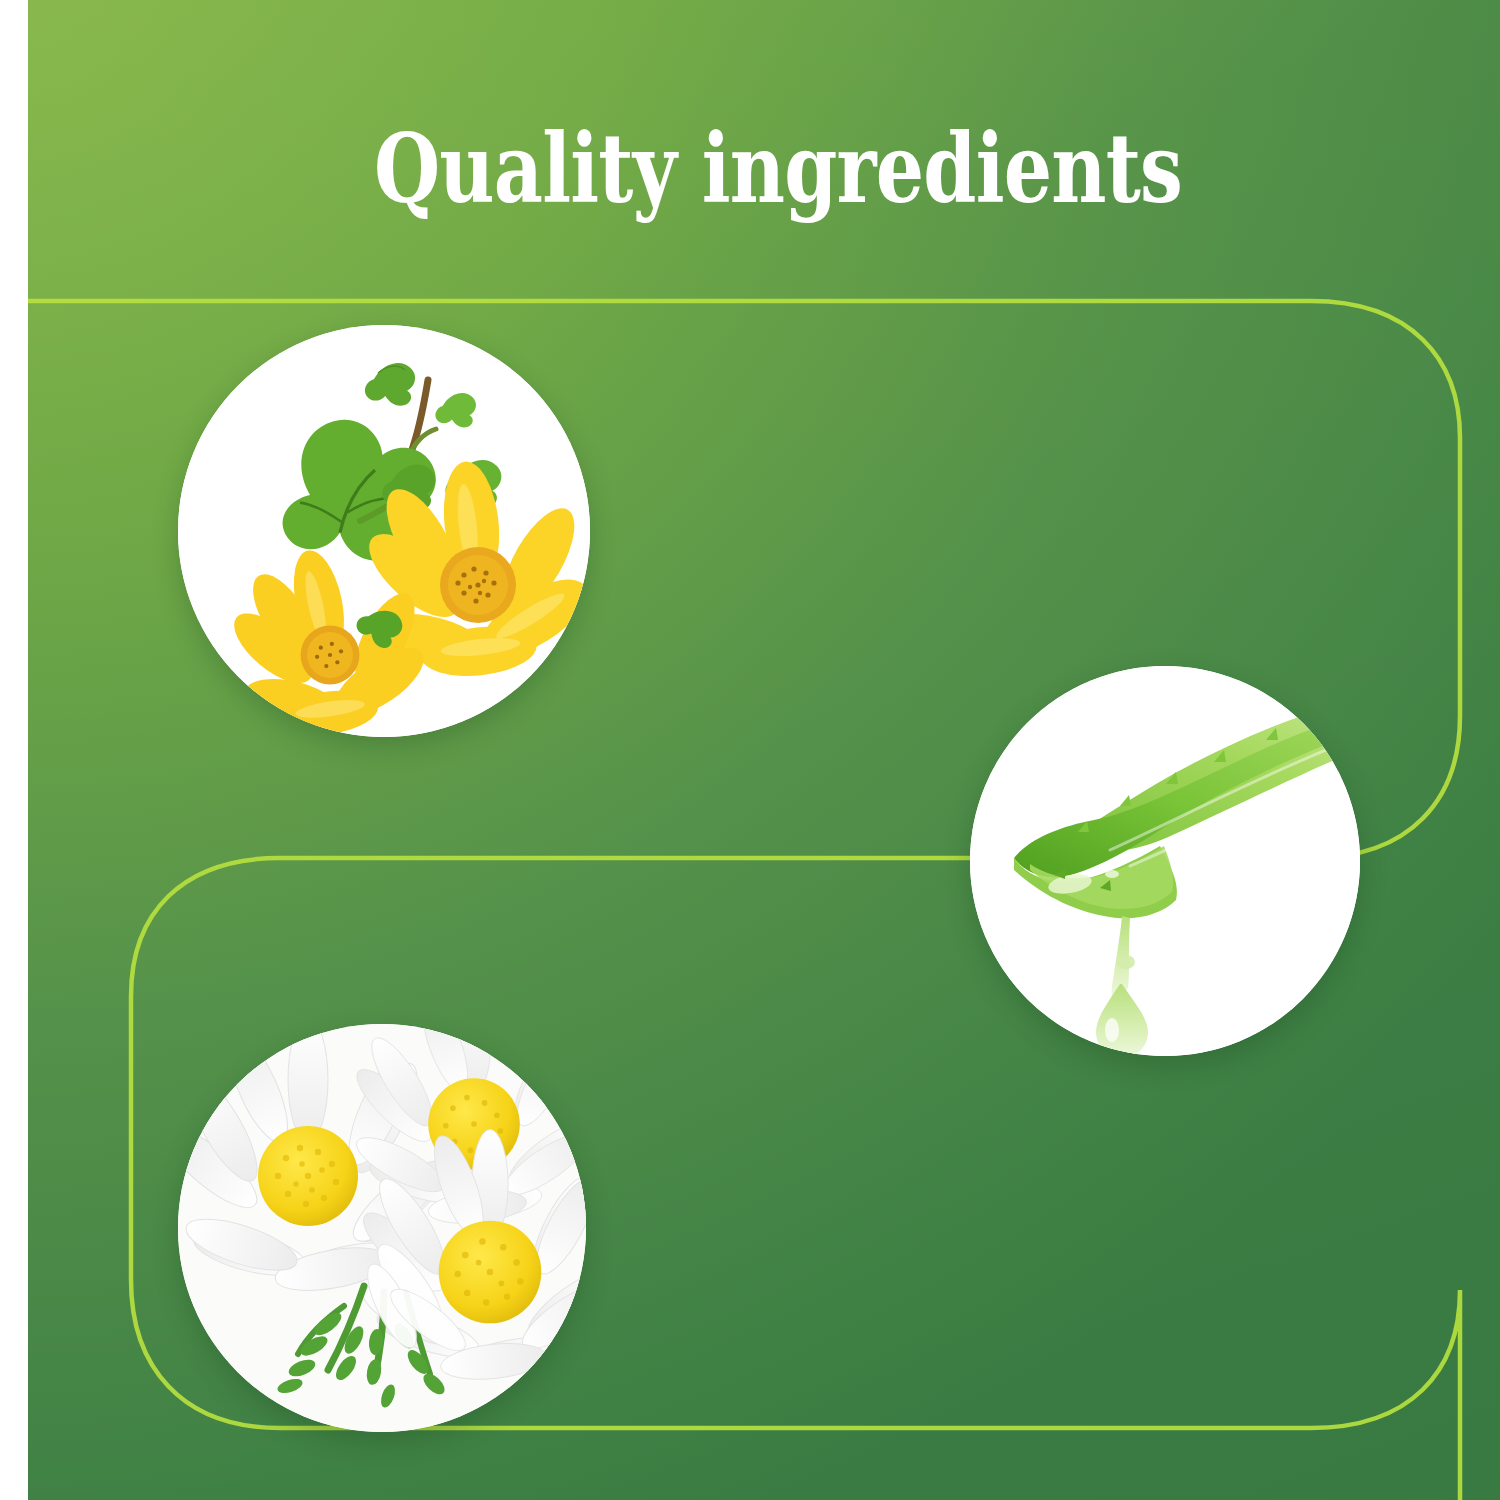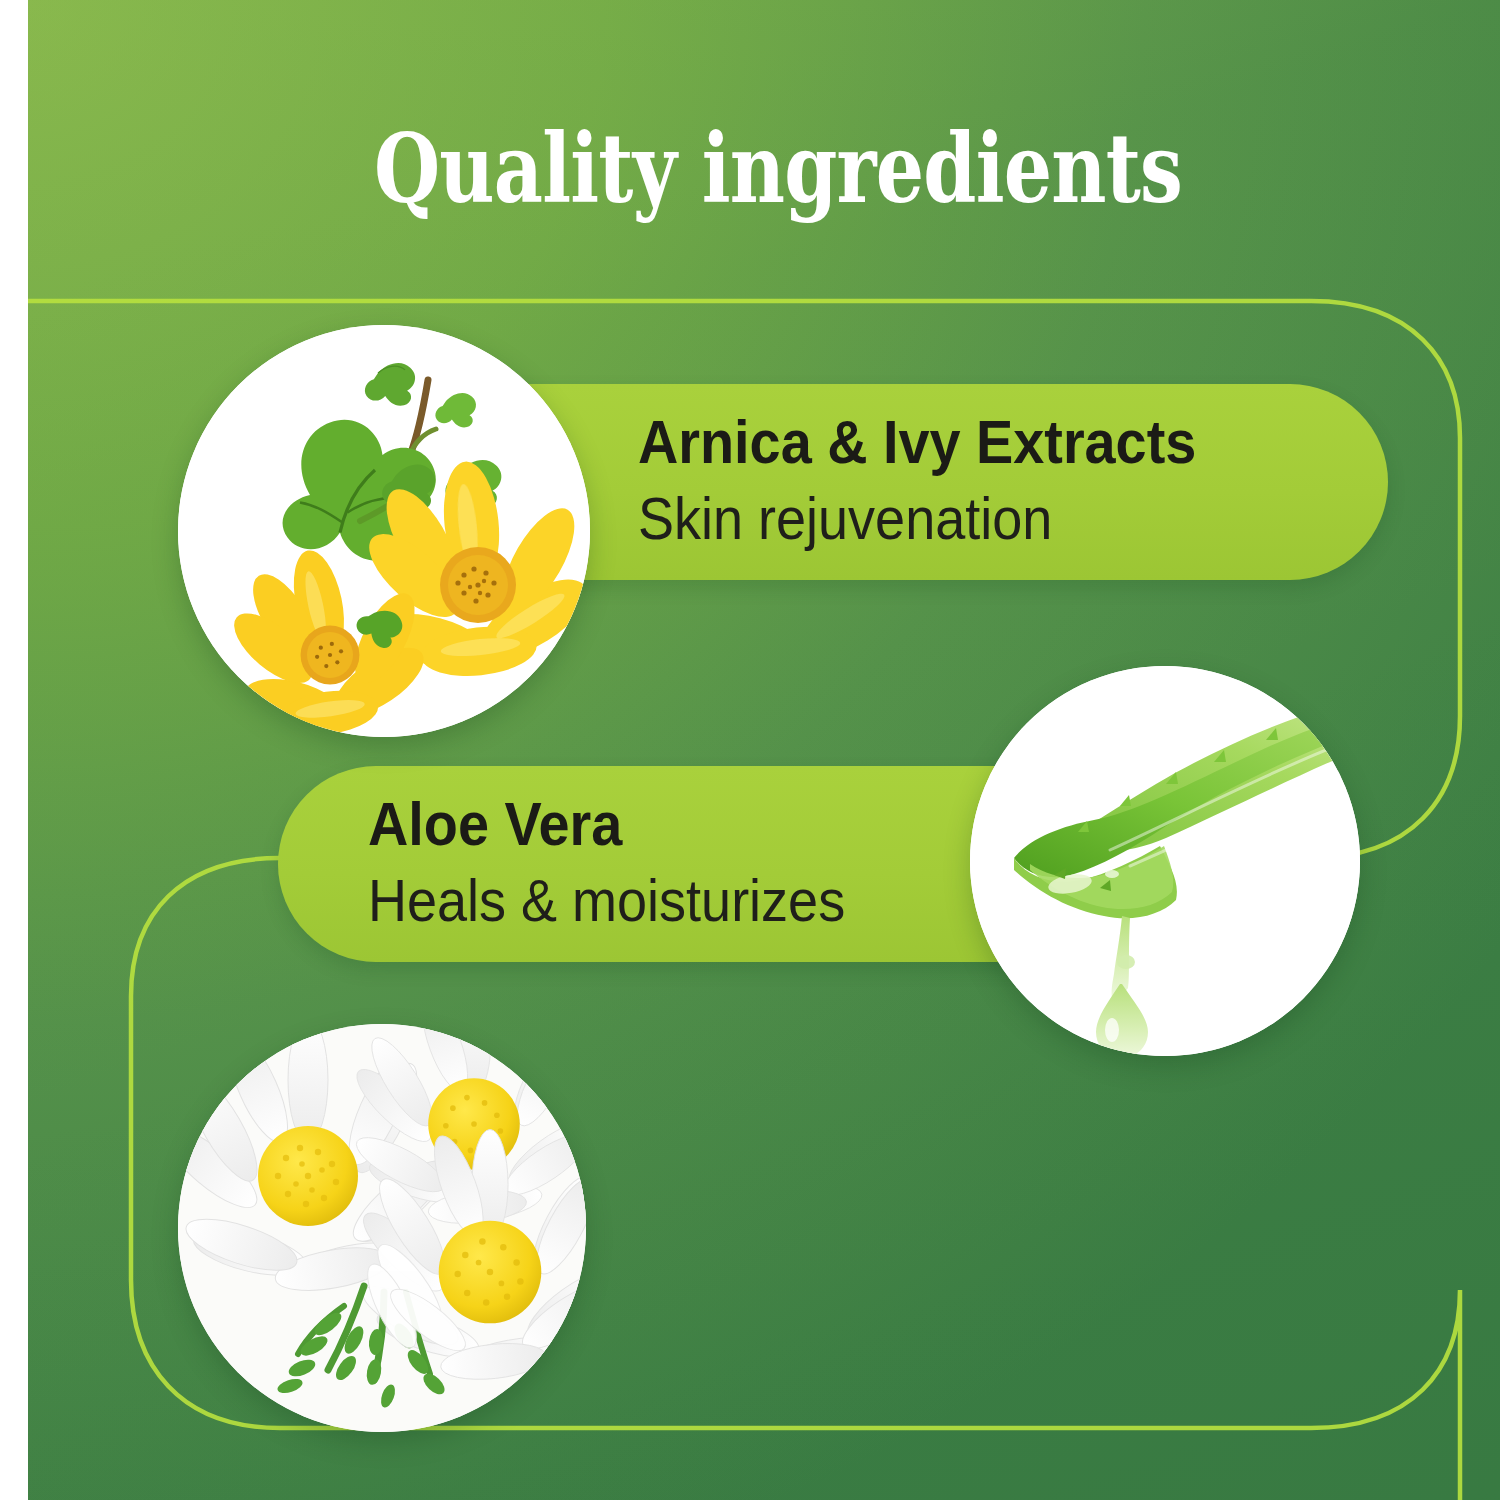--- a/index.html
+++ b/index.html
@@ -134,29 +134,21 @@
              C 153 858 103 914 103 996
              L 103 1280
              C 103 1366 153 1428 252 1428
              L 1283 1428
              C 1382 1428 1432 1372 1432 1290
              L 1432 1500" fill="none" stroke="#b6df3f" stroke-width="4.5" stroke-opacity="0.92"></path>
   </svg>
 
   <div class="title">Quality ingredients</div>
 
-  <div class="pill" id="pill-1">
-    <div class="heading">Arnica &amp; Ivy Extracts</div>
-    <div class="sub">Skin rejuvenation</div>
-  </div>
-
-  <div class="pill" id="pill-2">
-    <div class="heading">Aloe Vera</div>
-    <div class="sub">Heals &amp; moisturizes</div>
-  </div>
+
 
 
   <div class="circle" id="circle-arnica">
     <svg viewBox="0 0 412 412" aria-hidden="true">
       <rect width="412" height="412" fill="#ffffff"></rect>
 
       <path d="M250 55 C245 85 240 110 232 130 C226 147 218 160 210 170" stroke="#7a5a2a" stroke-width="7" fill="none" stroke-linecap="round"></path>
       <path d="M232 130 C236 118 246 108 258 104" stroke="#6f8f2f" stroke-width="5" fill="none" stroke-linecap="round"></path>
 
       <g transform="translate(200,48) scale(0.52)">

